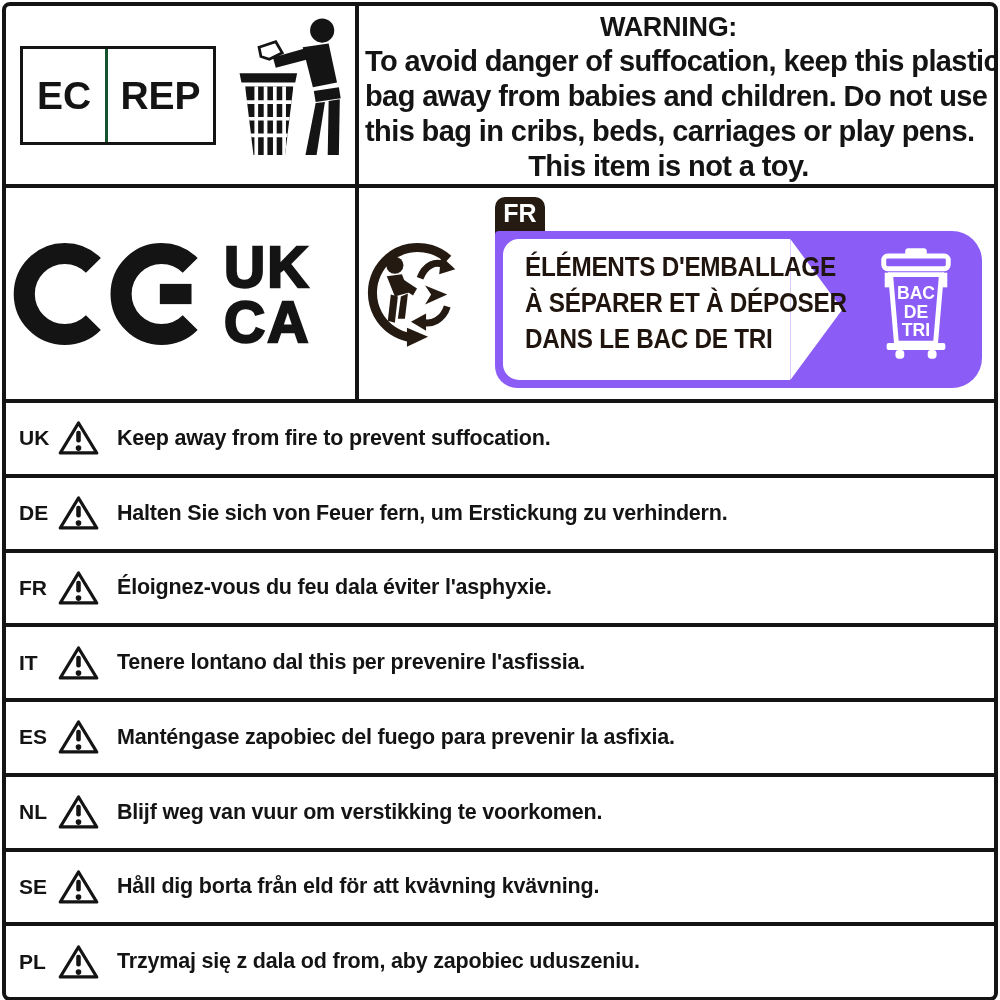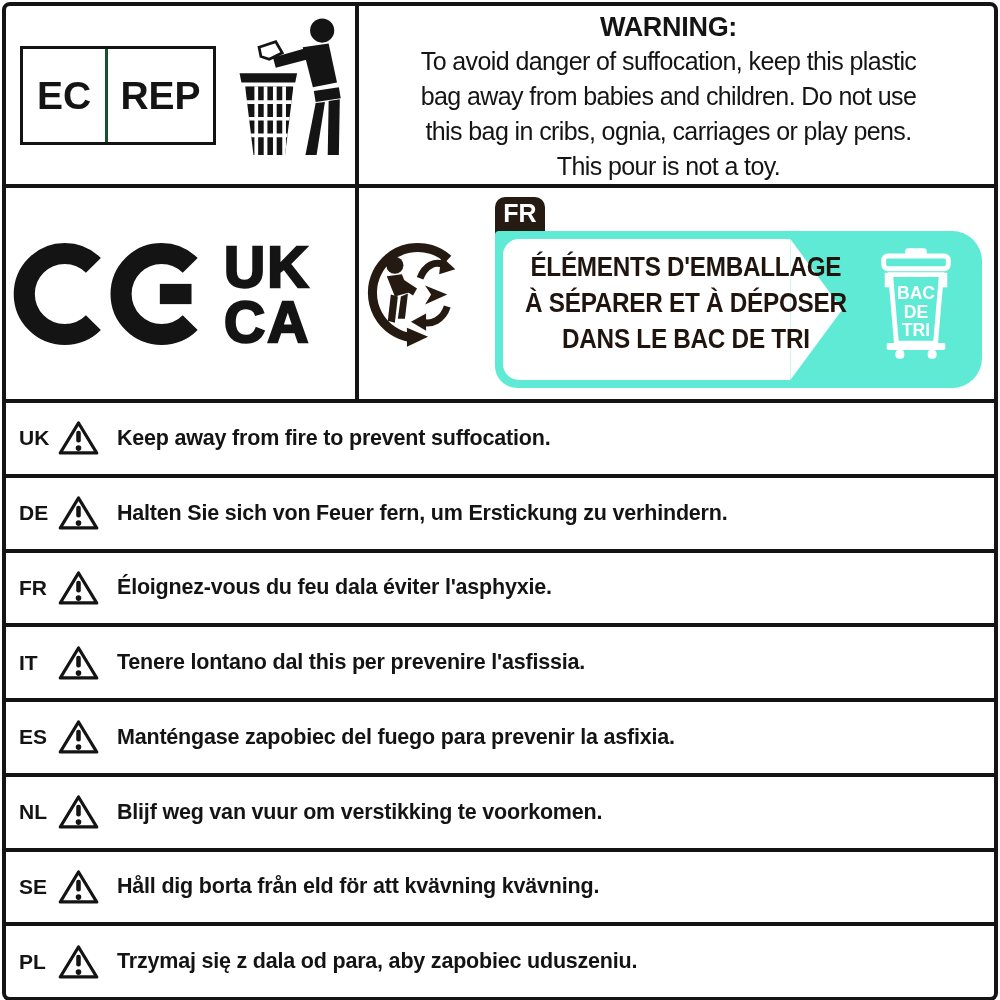--- a/index.html
+++ b/index.html
@@ -16,35 +16,35 @@
   
   .ecrep-box{position:absolute;left:14px;top:40px;width:190px;height:93px;
     border:3px solid #141414;display:grid;grid-template-columns:82px 1fr;}
   .ecrep-box .half{display:flex;align-items:center;justify-content:center;
     font-size:39px;font-weight:bold;letter-spacing:0;}
   .ecrep-box .half+.half{border-left:3px solid #14532d;}
   .tidyman{position:absolute;left:228px;top:11px;width:116px;height:145px;}
   
   .warn{padding:4px 22px 0 6px;text-align:center;}
   .warn-title{font-size:27px;font-weight:bold;line-height:34px;letter-spacing:-0.3px;}
-  .warn-line{font-size:25px;font-weight:normal;line-height:35px;letter-spacing:-0.6px;white-space:nowrap;}
+  .warn-line{font-size:29px;font-weight:bold;line-height:35px;letter-spacing:-0.6px;white-space:nowrap;}
   
   .cell-marks{display:flex;align-items:center;padding-left:6px;gap:14px;}
   .ce-svg{width:198px;height:116px;flex:0 0 auto;}
   .ukca{font-weight:bold;font-size:57px;line-height:0.96;letter-spacing:2px;
     -webkit-text-stroke:2.4px #141414;margin-top:2px;}
   .sr{position:absolute;width:1px;height:1px;overflow:hidden;clip:rect(0 0 0 0);white-space:nowrap;}
   
   .triman{position:absolute;left:5px;top:42px;width:102px;height:136px;}
   .fr-wrap{position:absolute;left:136px;top:9px;right:12px;bottom:11px;}
   .fr-tab{position:absolute;left:0;top:0;width:50px;height:44px;background:#261b13;
     border-radius:10px 10px 0 0;color:#fff;font-weight:bold;font-size:25px;
     display:flex;justify-content:center;padding-top:2px;box-sizing:border-box;}
-  .fr-banner{position:absolute;left:0;right:0;top:34px;bottom:0;background:#5eead4;
-    border-radius:4px 30px 30px 22px;text-align:center;}
+  .fr-banner{position:absolute;left:0;right:0;top:34px;bottom:0;background:#8b5cf6;
+    border-radius:4px 30px 30px 22px;}
   .fr-white{position:absolute;left:8px;top:8px;bottom:8px;width:59%;background:#fff;
     border-radius:16px 0 0 16px;}
   .fr-point{position:absolute;left:calc(8px + 59%);top:8px;bottom:8px;width:52px;background:#fff;
     clip-path:polygon(0 0,100% 50%,0 100%);}
   .fr-text{position:absolute;left:30px;top:18px;color:#20150e;font-weight:bold;
     font-size:27px;line-height:36px;transform:scaleX(0.9);transform-origin:left top;
     white-space:nowrap;letter-spacing:-0.3px;}
   .bin-svg{position:absolute;right:22px;top:14px;width:88px;height:116px;}
   
   .lang{display:flex;align-items:center;padding-left:13px;background:#fff;}
@@ -88,22 +88,22 @@
             <line x1="44" y1="70" x2="44" y2="152"></line>
             <line x1="54" y1="70" x2="54" y2="152"></line>
           </g>
         </g>
       </svg>
     </div>
     <div class="cell warn">
       <div class="warn-title">WARNING:</div>
       <div class="warn-line">To avoid danger of suffocation, keep this plastic</div>
       <div class="warn-line">bag away from babies and children. Do not use</div>
-      <div class="warn-line">this bag in cribs, ognia, carriages or play pens.</div>
-      <div class="warn-line">This pour is not a toy.</div>
+      <div class="warn-line">this bag in cribs, beds, carriages or play pens.</div>
+      <div class="warn-line">This item is not a toy.</div>
     </div>
   </div>
 
   <div class="row2">
     <div class="cell cell-marks">
       <svg class="ce-svg" viewBox="0 0 225 130">
         <path d="M 92.5 32.5 A 46 46 0 1 0 92.5 97.5" fill="none" stroke="#141414" stroke-width="24"></path>
         <path d="M 202.5 32.5 A 46 46 0 1 0 202.5 97.5" fill="none" stroke="#141414" stroke-width="24"></path>
         <rect x="168" y="53.5" width="36" height="23" fill="#141414"></rect>
       </svg>
@@ -219,16 +219,16 @@
       </svg>
     <span class="lang-text">Håll dig borta från eld för att kvävning kvävning.</span>
   </div>
   <div class="cell lang">
     <span class="lang-code">PL</span>
     <svg class="tri-svg" viewBox="0 0 66 60">
         <polygon points="33,7 61,53 5,53" fill="none" stroke="#141414" stroke-width="5" stroke-linejoin="round"></polygon>
         <rect x="29.5" y="19" width="7" height="18" rx="3.2" fill="#141414"></rect>
         <circle cx="33" cy="45.5" r="4.3" fill="#141414"></circle>
       </svg>
-    <span class="lang-text">Trzymaj się z dala od para, aby zapobiec uduszeniu.</span>
+    <span class="lang-text">Trzymaj się z dala od from, aby zapobiec uduszeniu.</span>
   </div>
 
 </div>
 
 </body></html>

